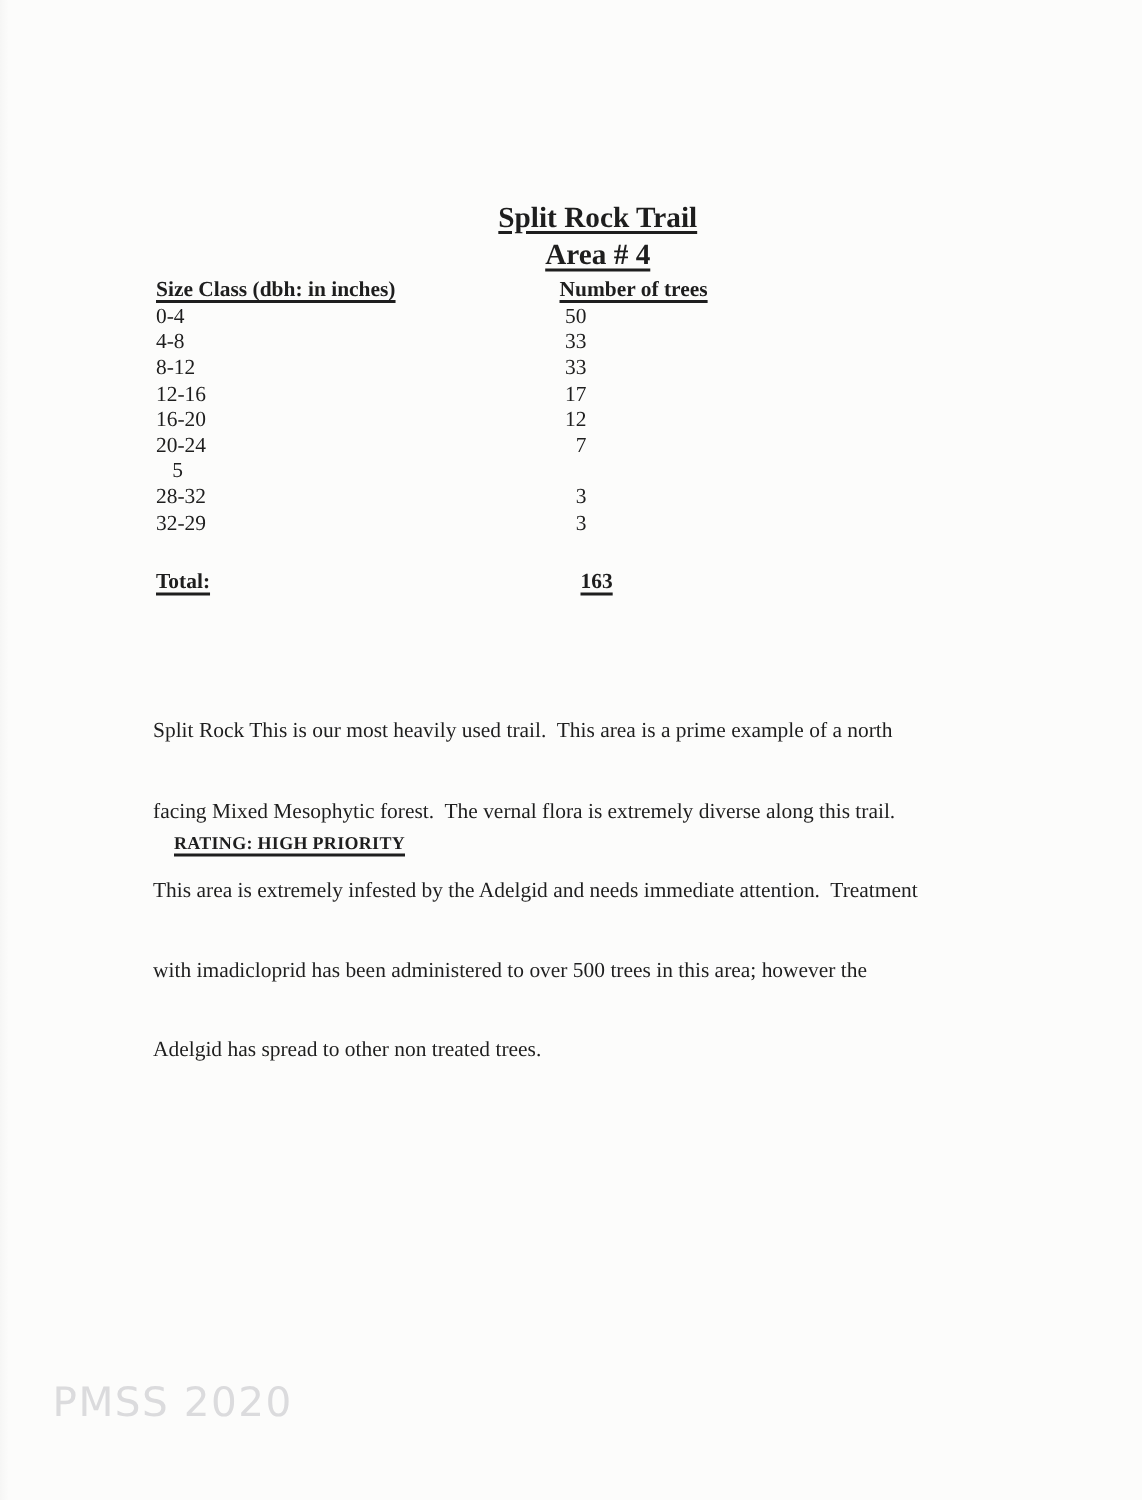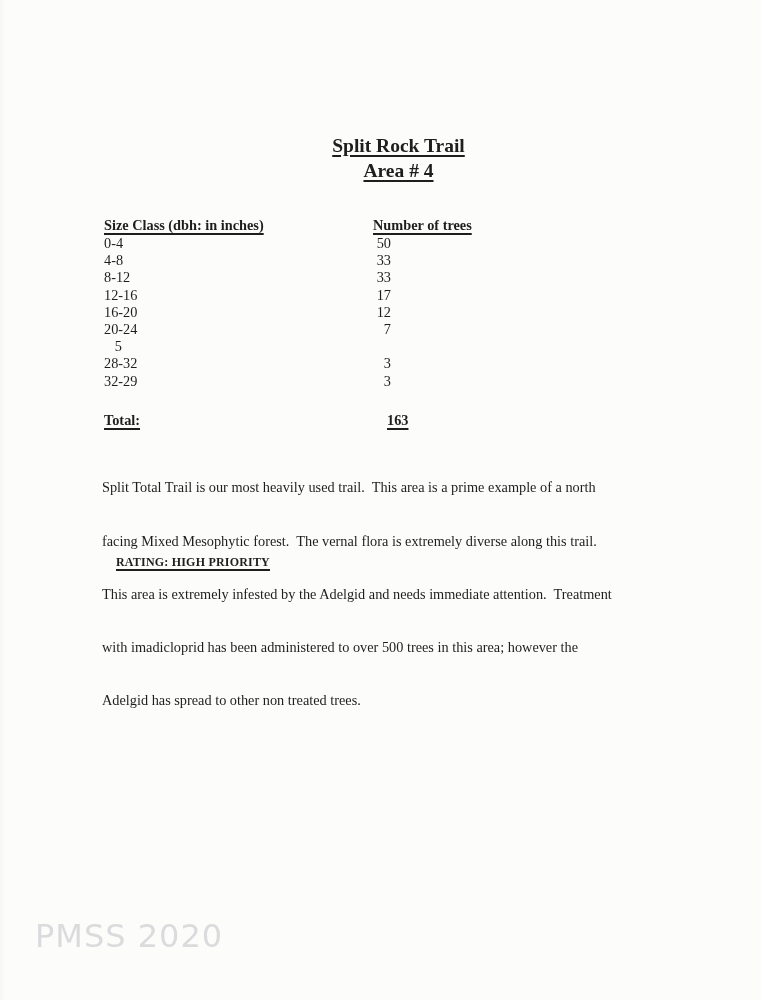--- a/index.html
+++ b/index.html
@@ -34,21 +34,21 @@
     margin-left: 18px;
   }
   .title-block .u {
     text-decoration: underline;
     text-decoration-thickness: 1.6px;
     text-underline-offset: 3px;
   }
   .tree-table {
     position: absolute;
     left: 104px;
-    top: 216px;
+    top: 184px;
     font-size: 14.3px;
   }
   .thead {
     display: flex;
     font-weight: bold;
     line-height: 18px;
     margin-bottom: 1px;
   }
   .thead .c1 { width: 269px; }
   .thead .hu {
@@ -90,21 +90,21 @@
     text-decoration-thickness: 1.6px;
     text-underline-offset: 2.5px;
     letter-spacing: 0.2px;
     margin-left: 12px;
   }
   .watermark {
     position: absolute;
     left: 35px;
     top: 916px;
     font-family: "DejaVu Sans", sans-serif;
-    font-size: 32px;
+    font-size: 27px;
     line-height: 40px;
     color: var(--watermark);
     letter-spacing: 1px;
   }
 </style>
 </head>
 <body>
 
 <div class="page">
 
@@ -155,21 +155,21 @@
       <div class="c2">3</div>
     </div>
 
     <div class="total-row">
       <div class="c1"><span class="tu">Total:</span></div>
       <div><span class="tu">163</span></div>
     </div>
   </div>
 
   <div class="paragraph">
-    <div>Split Total Trail is our most heavily used trail.  This area is a prime example of a north</div>
+    <div>Split Rock This is our most heavily used trail.  This area is a prime example of a north</div>
     <div>facing Mixed Mesophytic forest.  The vernal flora is extremely diverse along this trail.</div>
     <div>This area is extremely infested by the Adelgid and needs immediate attention.  Treatment</div>
     <div>with imadicloprid has been administered to over 500 trees in this area; however the</div>
     <div>Adelgid has spread to other non treated trees.</div>
   </div>
 
   <div class="rating">RATING: HIGH PRIORITY</div>
 
   <div class="watermark">PMSS 2020</div>
 

